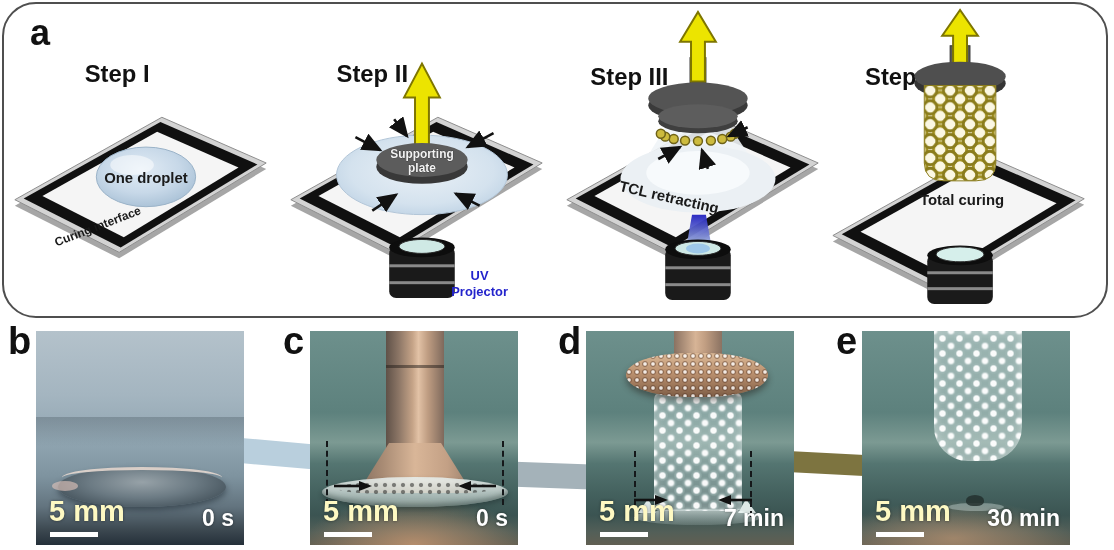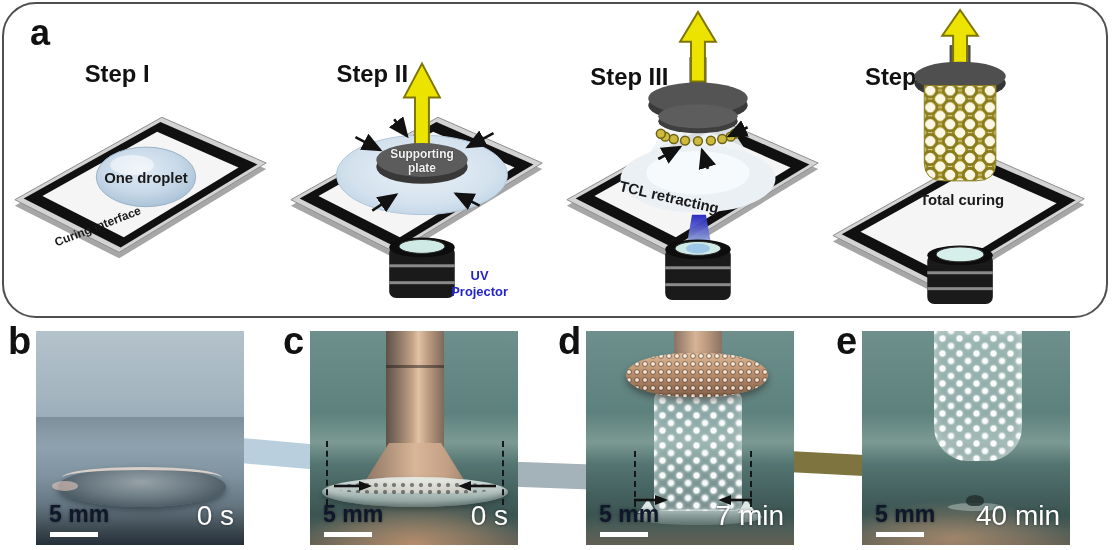--- a/index.html
+++ b/index.html
@@ -22,24 +22,24 @@
   
   .photo-row{position:absolute;left:0;top:324px;width:1114px;height:226px;}
   .ribbon{position:absolute;z-index:0;}
   .ribbon-bc{left:228px;top:117px;width:94px;height:25px;background:#b9cfdd;transform:rotate(5deg);}
   .ribbon-cd{left:502px;top:139px;width:96px;height:25px;background:#a4b2b9;transform:rotate(2deg);}
   .ribbon-de{left:778px;top:129px;width:96px;height:21px;background:#7d7440;transform:rotate(3deg);}
   .pletter{position:absolute;top:-4px;font-size:38px;font-weight:bold;color:#111;z-index:2;}
   .pl-b{left:8px;} .pl-c{left:283px;} .pl-d{left:558px;} .pl-e{left:836px;}
   .photo{position:absolute;top:7px;width:208px;height:214px;overflow:hidden;z-index:1;background:#5a7f7b;}
   .ph-b{left:36px;} .ph-c{left:310px;} .ph-d{left:586px;} .ph-e{left:862px;}
-  .overlay-sb{position:absolute;left:13px;bottom:17px;color:#0f172a;font-weight:bold;font-size:23px;
+  .overlay-sb{position:absolute;left:13px;bottom:17px;color:#fef9c3;font-weight:bold;font-size:29px;
               text-shadow:0 0 3px rgba(0,0,0,.45);z-index:5;}
   .overlay-bar{position:absolute;left:14px;bottom:8px;width:48px;height:5px;background:#fff;z-index:5;}
-  .overlay-ts{position:absolute;right:10px;bottom:13px;color:#fff;font-weight:normal;font-size:28px;
+  .overlay-ts{position:absolute;right:10px;bottom:13px;color:#fff;font-weight:bold;font-size:23px;
               text-shadow:0 0 3px rgba(0,0,0,.45);z-index:5;}
 
   
   .pb-bg{position:absolute;inset:0;background:linear-gradient(180deg,#b4c2cb 0%,#a4b5c0 30%,#90a5b1 52%,
          #7e939f 68%,#63747f 82%,#3c4850 93%,#25303a 100%);}
   .pb-haze{position:absolute;left:0;top:86px;width:208px;height:30px;
            background:linear-gradient(180deg,rgba(70,85,95,.35),rgba(255,255,255,0));}
   .pb-drop{position:absolute;left:22px;top:136px;width:168px;height:40px;border-radius:50%;
            background:radial-gradient(ellipse at 50% 38%,#97a2a8 0%,#6b7a83 45%,#46545d 80%,#3a474f 100%);
            box-shadow:0 3px 6px rgba(20,30,38,.5);}
@@ -342,17 +342,17 @@
     </div>
 
     <div class="photo ph-e">
       <div class="teal-bg"></div>
       <div class="pe-glow"></div>
       <div class="pe-lattice"></div>
       <div class="pe-ripple"></div>
       <div class="pe-speck"></div>
       <div class="overlay-sb">5 mm</div>
       <div class="overlay-bar"></div>
-      <div class="overlay-ts">40 min</div>
+      <div class="overlay-ts">30 min</div>
     </div>
   </div>
 
 </div>
 
 </body></html>

